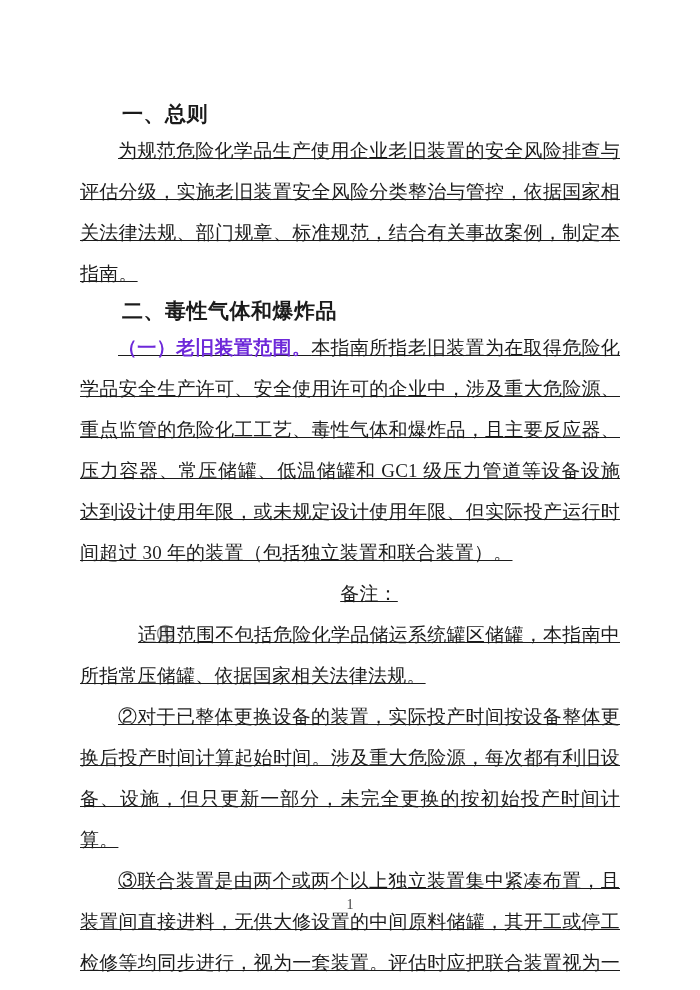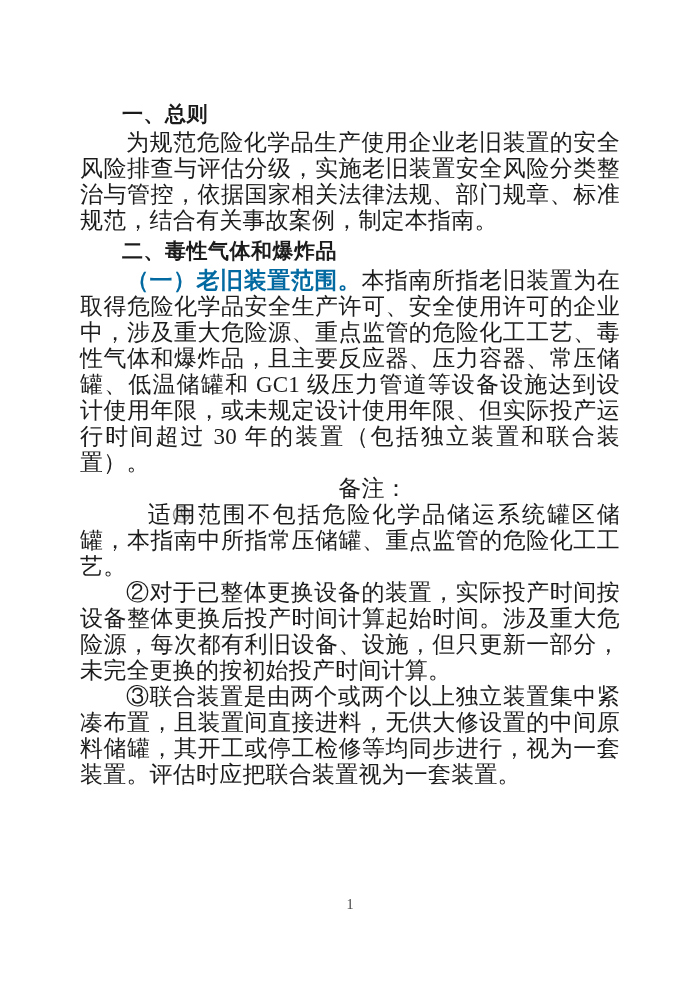--- a/index.html
+++ b/index.html
@@ -27,32 +27,33 @@
     font-family: "Liberation Sans", "DejaVu Sans", sans-serif;
     font-weight: 700;
     font-size: 21px;
     line-height: 33px;
     color: #1b1b1b;
     text-indent: 2em;
     letter-spacing: 0.5px;
   }
   .doc-para {
     margin: 0;
-    font-size: 23px;
-    line-height: 26px;
+    font-size: 19px;
+    line-height: 41px;
     color: #1c1c1c;
     text-indent: 2em;
     text-align: justify;
     text-justify: inter-ideograph;
     letter-spacing: 0.2px;
+    text-decoration: underline;
   }
   .doc-para .lead-bold {
     font-family: "Liberation Sans", "DejaVu Sans", sans-serif;
     font-weight: 700;
-    color: #0369a1;
+    color: #6d28d9;
   }
   .note-label {
     text-align: center;
   }
   .clock-glyph {
     display: inline-block;
     width: 19px;
     height: 19px;
     vertical-align: -2px;
     margin-right: 1px;
@@ -81,21 +82,21 @@
     <h2 class="doc-heading">二、毒性气体和爆炸品</h2>
 
     <p class="doc-para"><span class="lead-bold">（一）老旧装置范围。</span><span>本指南所指老旧装置为在取得危险化学品安全生产许可、安全使用许可的企业中，涉及重大危险源、重点监管的危险化工工艺、毒性气体和爆炸品，且主要反应器、压力容器、常压储罐、低温储罐和 GC1 级压力管道等设备设施达到设计使用年限，或未规定设计使用年限、但实际投产运行时间超过 30 年的装置（包括独立装置和联合装置）。</span></p>
 
     <p class="doc-para note-label">备注：</p>
 
     <p class="doc-para"><span class="clock-glyph"><svg width="19" height="19" viewBox="0 0 19 19" xmlns="http://www.w3.org/2000/svg">
             <circle cx="9.5" cy="9.5" r="8" fill="#ededed" stroke="#8f8f8f" stroke-width="1.4"></circle>
             <line x1="9.5" y1="9.5" x2="9.5" y2="3.8" stroke="#6a6a6a" stroke-width="1.3"></line>
             <line x1="9.5" y1="9.5" x2="12.6" y2="13.6" stroke="#6a6a6a" stroke-width="1.3"></line>
-          </svg></span><span>适用范围不包括危险化学品储运系统罐区储罐，本指南中所指常压储罐、重点监管的危险化工工艺。</span></p>
+          </svg></span><span>适用范围不包括危险化学品储运系统罐区储罐，本指南中所指常压储罐、依据国家相关法律法规。</span></p>
 
     <p class="doc-para">②对于已整体更换设备的装置，实际投产时间按设备整体更换后投产时间计算起始时间。涉及重大危险源，每次都有利旧设备、设施，但只更新一部分，未完全更换的按初始投产时间计算。</p>
 
     <p class="doc-para">③联合装置是由两个或两个以上独立装置集中紧凑布置，且装置间直接进料，无供大修设置的中间原料储罐，其开工或停工检修等均同步进行，视为一套装置。评估时应把联合装置视为一套装置。</p>
 
   </div>
 
   <div class="footer">1</div>
 </div>
 

